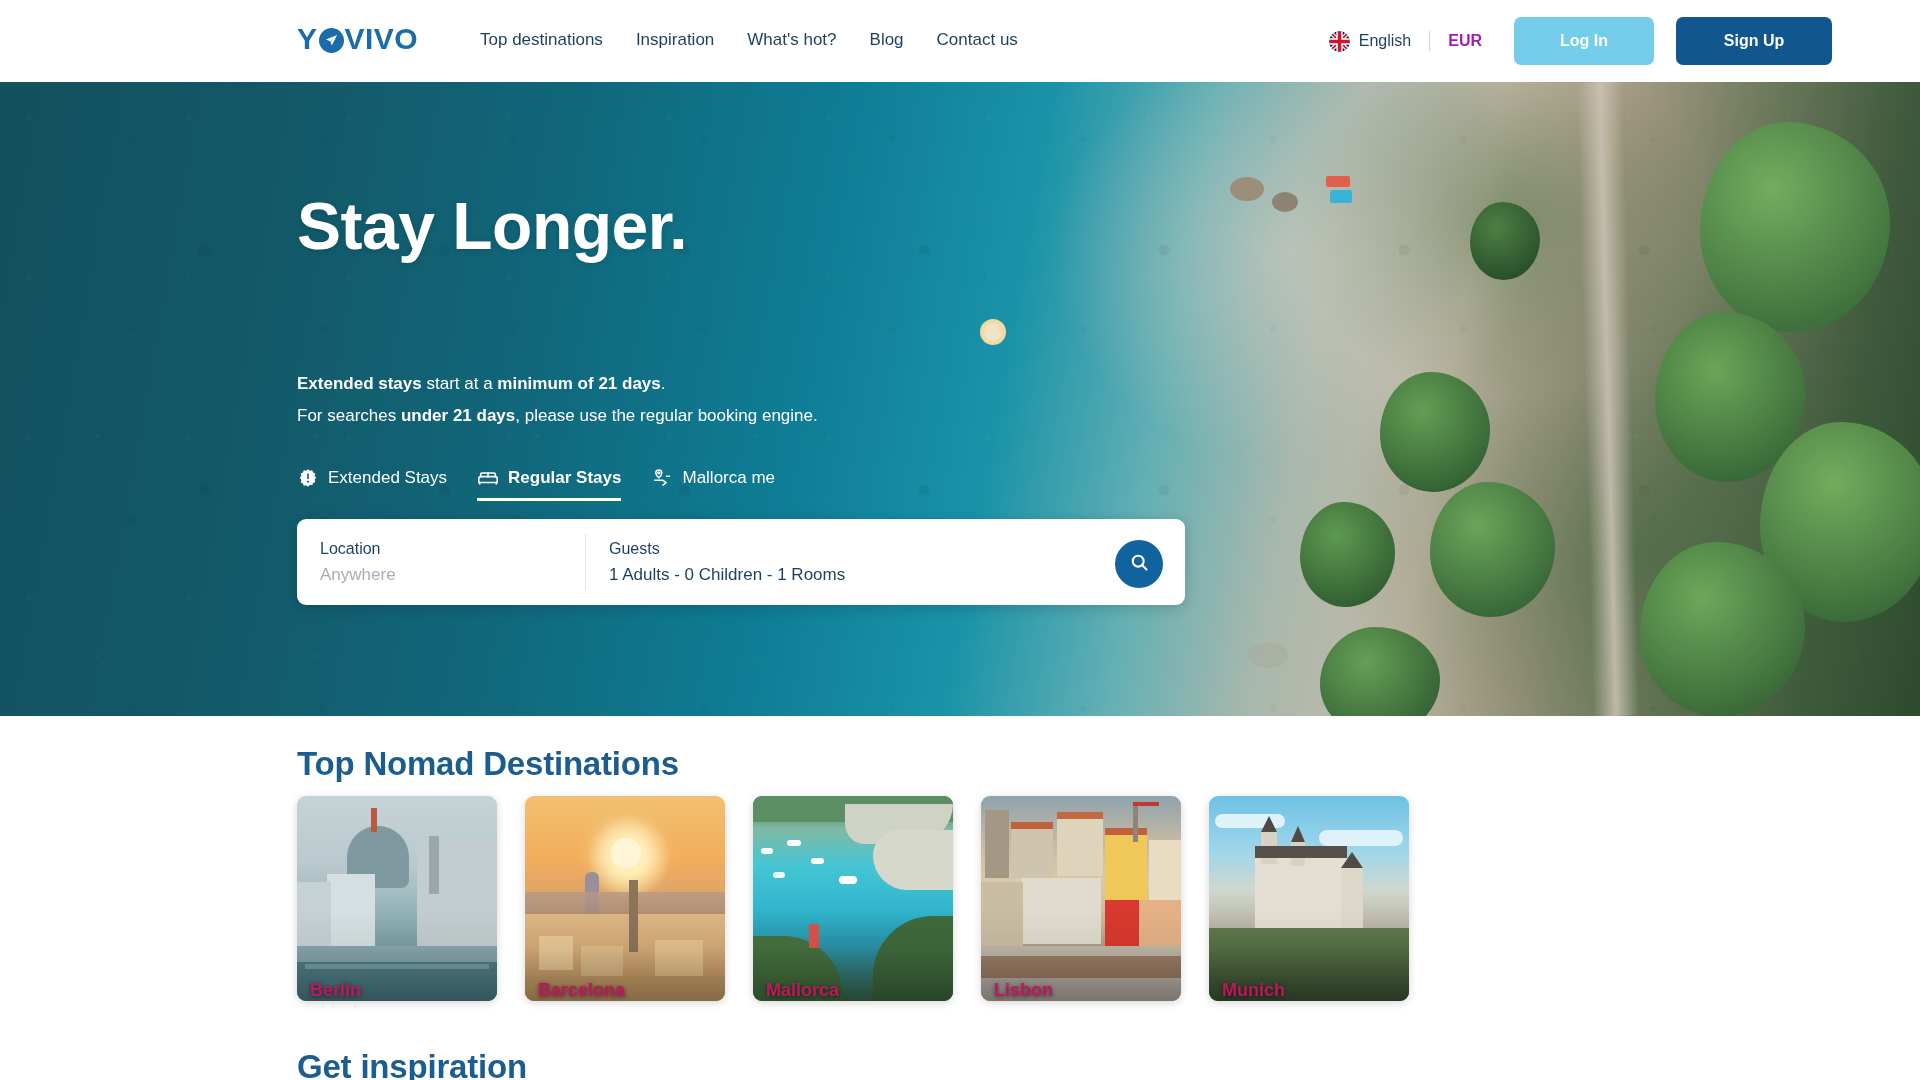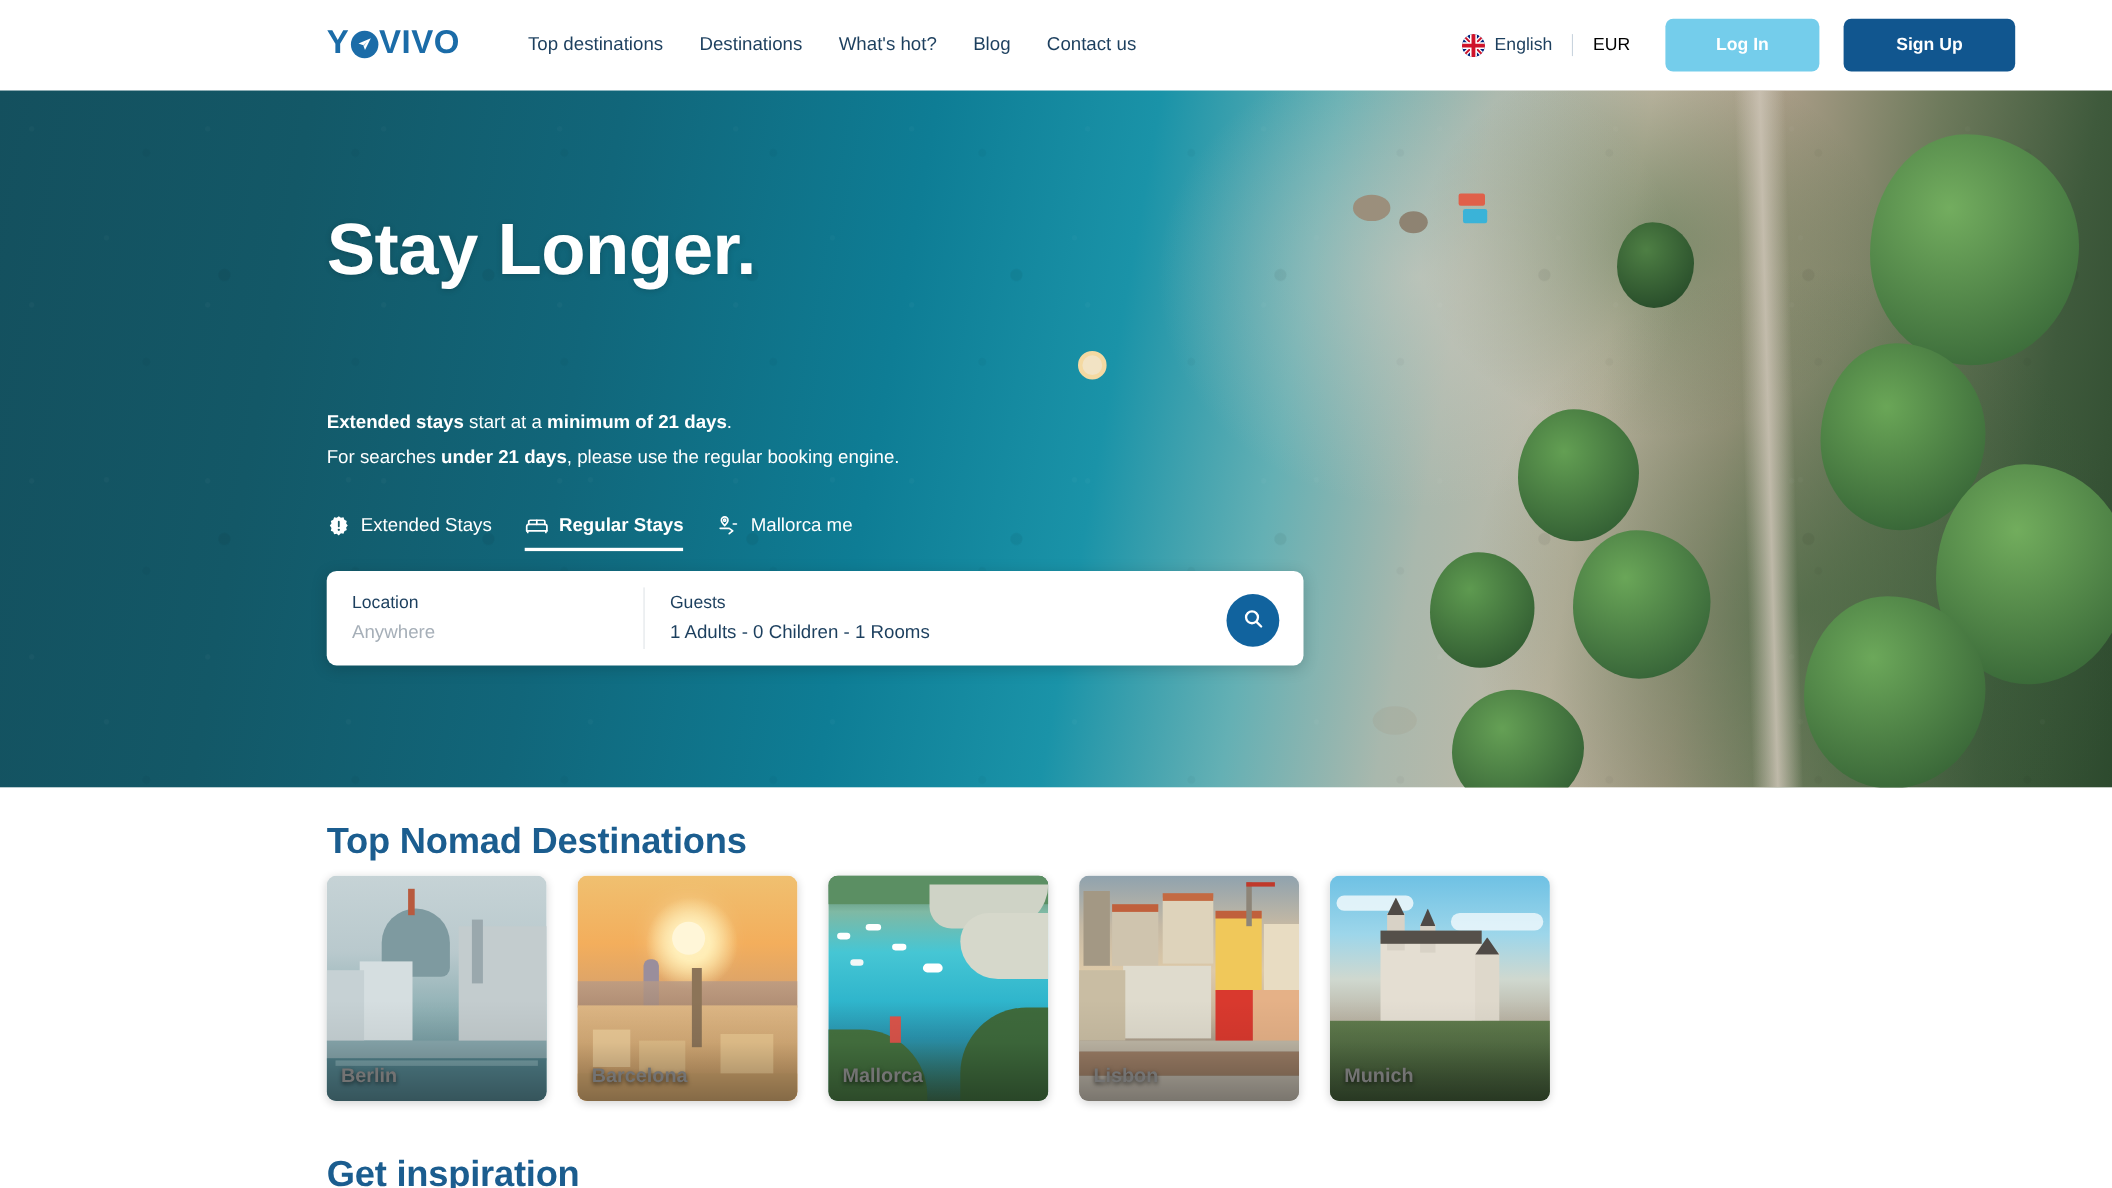--- a/index.html
+++ b/index.html
@@ -95,22 +95,23 @@
     color: #1c3f5e;
     text-align: right;
   }
   .divider-v {
     width: 1px; height: 20px;
     background: #c9d4de;
     margin: 0 18px 0 2px;
   }
   .currency {
     font-size: 16px;
-    color: #000000;
+    color: #a21caf;
     margin-right: 32px;
+    font-weight: bold;
   }
   .btn {
     border: none;
     border-radius: 7px;
     font-size: 16px;
     font-weight: 700;
     color: #ffffff;
     cursor: pointer;
     font-family: "Liberation Sans", sans-serif;
     display: inline-flex;
@@ -309,24 +310,24 @@
     overflow: hidden;
     position: relative;
     box-shadow: 0 2px 8px rgba(0,0,0,0.16);
     cursor: pointer;
     flex: 0 0 auto;
   }
   .card-img { position: absolute; inset: 0; }
   .card-label {
     position: absolute;
     left: 13px;
-    bottom: 12px;
+    bottom: 0;
     font-size: 18px;
     font-weight: 700;
-    color: #737373;
+    color: #be185d;
     text-shadow: 0 1px 4px rgba(0,0,0,0.6);
     z-index: 3;
   }
   .card-shade {
     position: absolute;
     inset: 0;
     background: linear-gradient(to top, rgba(0,0,0,0.34) 0%, rgba(0,0,0,0.05) 26%, rgba(0,0,0,0) 45%);
     z-index: 2;
   }
 
@@ -371,21 +372,21 @@
           <path d="M21 3L3 10.5l7 2.5 2.5 7L21 3z" fill="#ffffff"></path>
           <path d="M10 13l5.5-5.5L10.8 15 10 13z" fill="#1b6ca8" opacity="0.45"></path>
         </svg>
       </span>
       <span>VIVO</span>
     </span>
   </div>
 
   <nav class="nav">
     <a href="#">Top destinations</a>
-    <a href="#">Destinations</a>
+    <a href="#">Inspiration</a>
     <a href="#">What's hot?</a>
     <a href="#">Blog</a>
     <a href="#">Contact us</a>
   </nav>
 
   <div class="header-right">
     <div class="lang">
       <span class="flag">
         <svg width="21" height="21" viewBox="0 0 60 60" aria-hidden="true">
           <defs>

